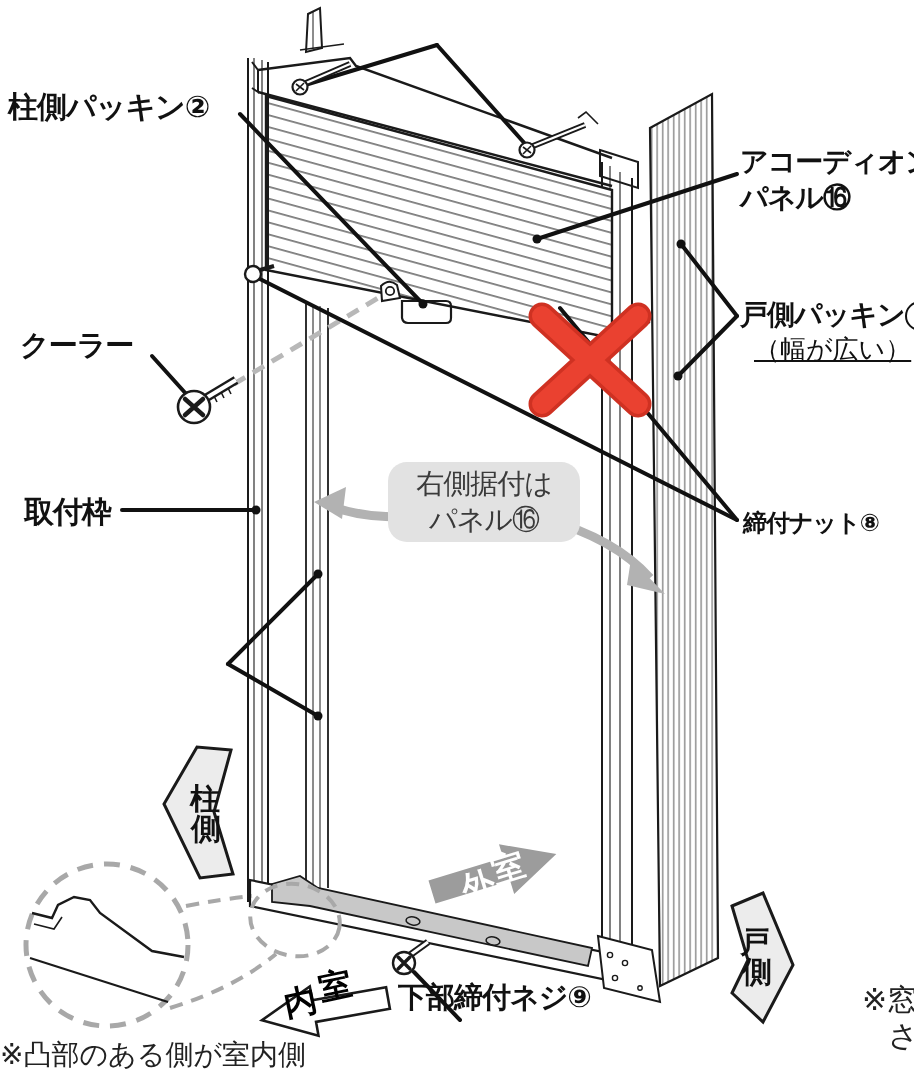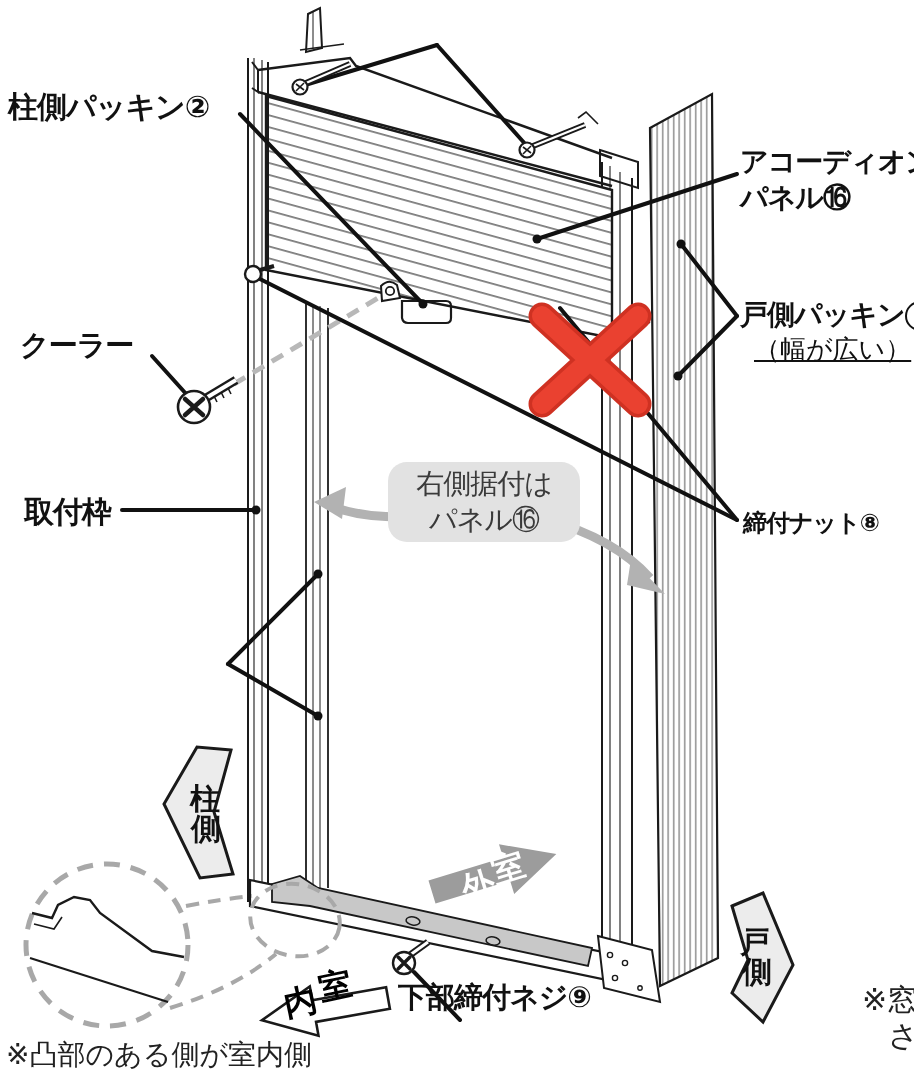--- a/index.html
+++ b/index.html
@@ -209,21 +209,21 @@
 <div class="lbl" style="left:743px;top:506px;font-size:24px;">締付ナット⑧</div>
 
 
 <div class="swap-box">
   <span>右側据付は</span><br>
   <span>パネル⑯</span>
 </div>
 
 <div class="lbl" style="left:398px;top:980px;text-align:right;">下部締付ネジ⑨</div>
 
-<div class="note" style="left:0px;top:1036px;padding-left:6px;">※凸部のある側が室内側</div>
+<div class="note" style="left:0px;top:1036px;">※凸部のある側が室内側</div>
 
 <div class="note" style="left:862px;top:980px;font-size:30px;">※窓</div>
 <div class="note" style="left:888px;top:1016px;font-size:30px;">さ</div>
 
 <span class="vchar" style="left:188px;top:779px;">柱</span>
 <span class="vchar" style="left:189px;top:809px;">側</span>
 
 <span class="vchar" style="left:738px;top:922px;">戸</span>
 <span class="vchar" style="left:740px;top:952px;">側</span>
 

